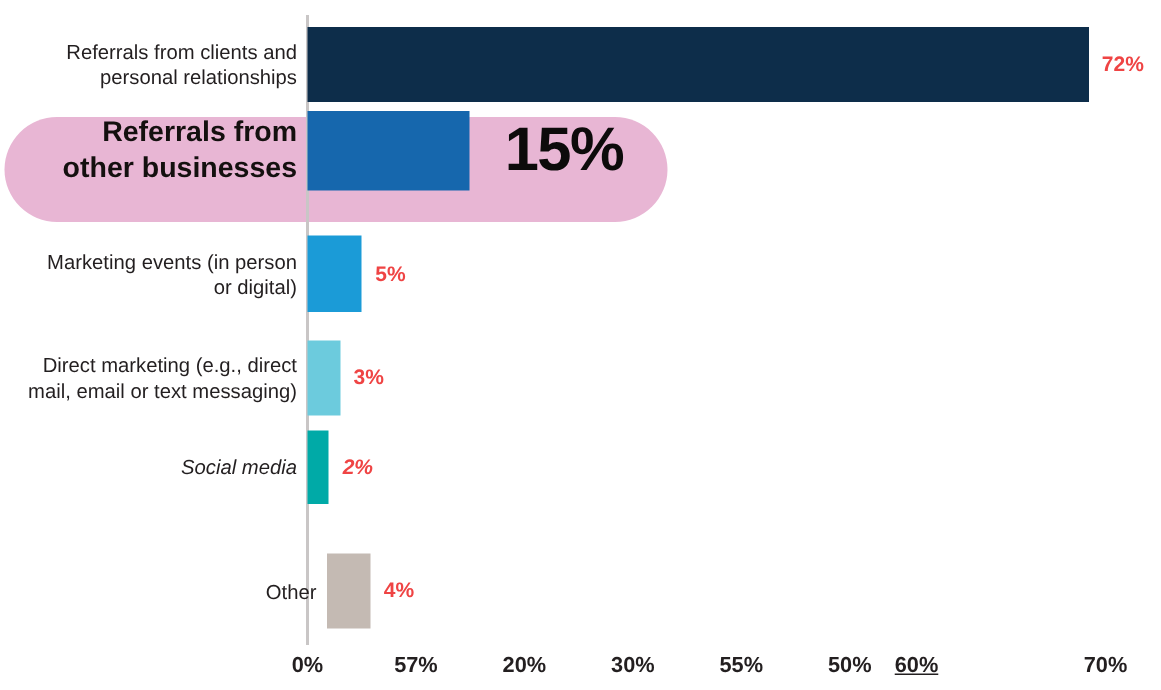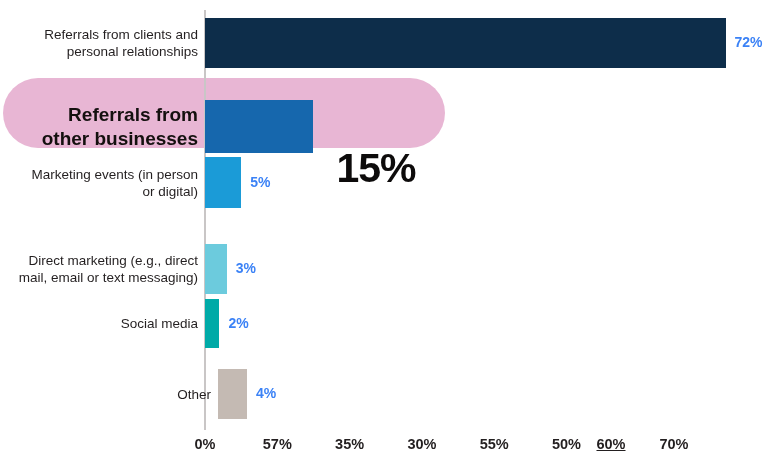--- a/index.html
+++ b/index.html
@@ -67,31 +67,30 @@
     right: 576px;
     width: 230px;
   }
   .bar {
     position: absolute;
     left: 205px;
     border: 0;
   }
   .bar-value {
     position: absolute;
-    color: #3b82f6;
+    color: #ef4444;
     font-size: 14px;
     font-weight: bold;
     white-space: nowrap;
   }
   .bar-value.featured {
     font-size: 41px;
     font-weight: bold;
     letter-spacing: -1px;
     color: #0d0b0b;
-    margin-top: 43px;
   }
 
   
   .tick-labels {
     position: absolute;
     left: 0;
     top: 436px;
     width: 774px;
     height: 24px;
     z-index: 4;
@@ -114,54 +113,54 @@
 
   <div class="axis-line"></div>
 
   <div id="rows-layer">
       <div class="row" style="top: 18px; height: 50px;">
         <div class="row-label" style="top: 8px;">Referrals from clients and
 personal relationships</div>
         <div class="bar" style="top: 0px; width: 520.56px; height: 50px; background: rgb(13, 45, 74);"></div>
         <div class="bar-value" style="left: 734.56px; top: 16px;">72%</div>
       </div>
-      <div class="row" style="top: 100px; height: 53px;">
+      <div class="row" style="top: 74px; height: 53px;">
         <div class="row-label featured" style="top: 2.5px;">Referrals from
 other businesses</div>
         <div class="bar" style="top: 0px; width: 108.45px; height: 53px; background: rgb(22, 103, 173);"></div>
         <div class="bar-value featured" style="left: 336.45px; top: 1.5px;">15%</div>
       </div>
       <div class="row" style="top: 157px; height: 51px;">
         <div class="row-label" style="top: 8.5px;">Marketing events (in person
 or digital)</div>
         <div class="bar" style="top: 0px; width: 36.15px; height: 51px; background: rgb(27, 155, 215);"></div>
         <div class="bar-value" style="left: 250.15px; top: 16.5px;">5%</div>
       </div>
-      <div class="row" style="top: 244px; height: 50px;">
+      <div class="row" style="top: 227px; height: 50px;">
         <div class="row-label" style="top: 8px;">Direct marketing (e.g., direct
 mail, email or text messaging)</div>
         <div class="bar" style="top: 0px; width: 21.69px; height: 50px; background: rgb(108, 203, 221);"></div>
         <div class="bar-value" style="left: 235.69px; top: 16px;">3%</div>
       </div>
-      <div class="row" style="top: 299px; height: 49px;">
+      <div class="row" style="top: 287px; height: 49px; font-style: italic;">
         <div class="row-label" style="top: 16px;">Social media</div>
         <div class="bar" style="top: 0px; width: 14.46px; height: 49px; background: rgb(0, 170, 167);"></div>
         <div class="bar-value" style="left: 228.46px; top: 15.5px;">2%</div>
       </div>
       <div class="row" style="top: 369px; height: 50px; margin-left: 13px;">
         <div class="row-label" style="top: 16.5px;">Other</div>
         <div class="bar" style="top: 0px; width: 28.92px; height: 50px; background: rgb(196, 186, 179);"></div>
         <div class="bar-value" style="left: 242.92px; top: 16px;">4%</div>
       </div>
     </div>
 
   <div class="tick-labels" id="tick-layer">
       <div class="tick" style="left: 205px;">0%</div>
       <div class="tick" style="left: 277.3px;">57%</div>
-      <div class="tick" style="left: 349.6px;">35%</div>
+      <div class="tick" style="left: 349.6px;">20%</div>
       <div class="tick" style="left: 421.9px; text-align: center;">30%</div>
       <div class="tick" style="left: 494.2px;">55%</div>
       <div class="tick" style="left: 566.5px; text-align: center;">50%</div>
       <div class="tick" style="left: 611px; text-decoration: underline;">60%</div>
-      <div class="tick" style="left: 674px;">70%</div>
+      <div class="tick" style="left: 737px;">70%</div>
     </div>
 
 </div>
 
 </body></html>

